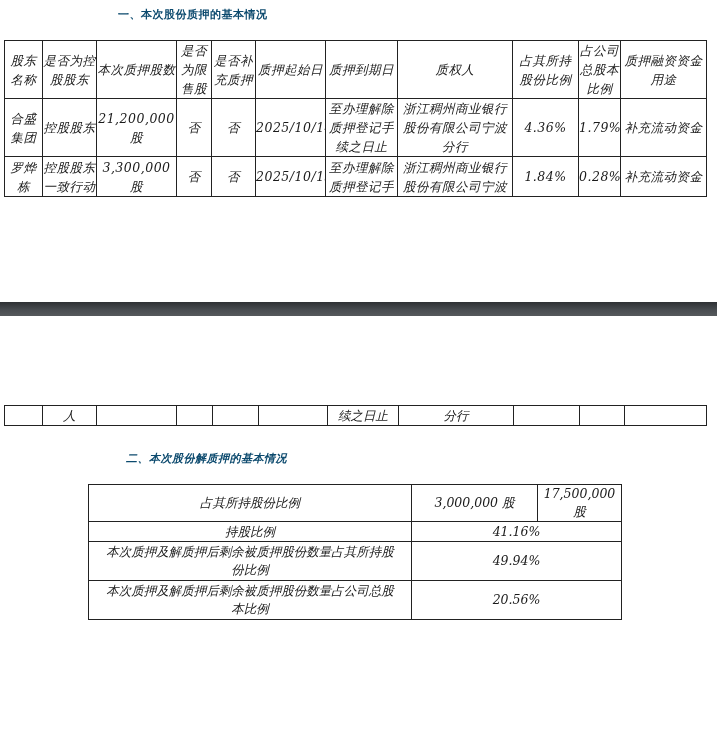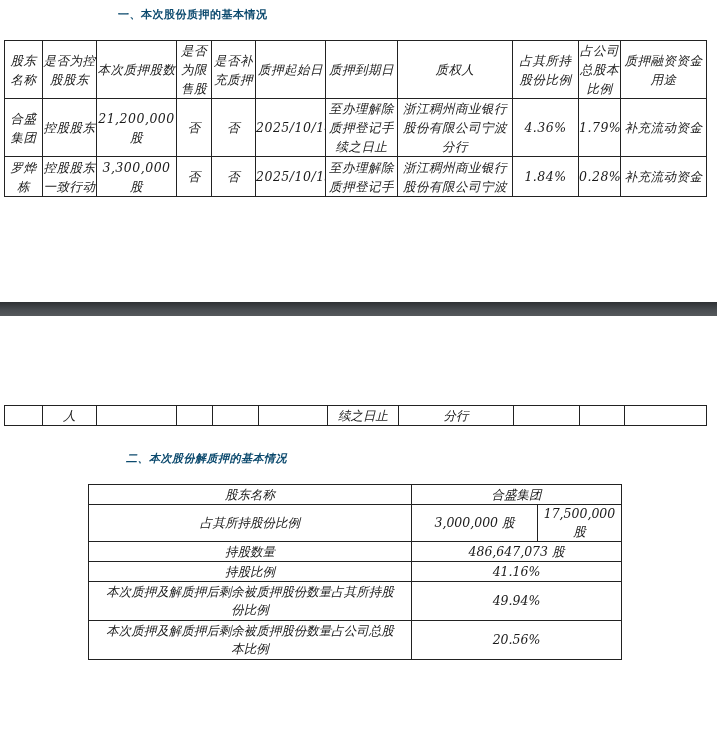--- a/index.html
+++ b/index.html
@@ -113,32 +113,24 @@
 <div class="abs title" style="left:126px; top:451px;font-style:italic;">二、本次股份解质押的基本情况</div>
 
 <table class="t2" style="left:88px; top:484px; width:533px;">
   <colgroup>
     <col style="width:323px">
       <col style="width:126px">
       <col style="width:6px">
       <col style="width:78px">
   </colgroup>
   <tbody>
-      <tr>
-    <td>股东名称</td>
-    <td colspan="3">合盛集团</td>
-  </tr>
   <tr>
     <td>占其所持股份比例</td>
     <td>3,000,000 股</td>
     <td colspan="2">17,500,000 股</td>
-  </tr>
-  <tr>
-    <td>持股数量</td>
-    <td colspan="3">486,647,073 股</td>
   </tr>
   <tr>
     <td>持股比例</td>
     <td colspan="3">41.16%</td>
   </tr>
   <tr style="height:39px">
     <td><span>本次质押及解质押后剩余被质押股份数量占其所持股</span><br><span>份比例</span></td>
     <td colspan="3">49.94%</td>
   </tr>
   <tr style="height:39px">

